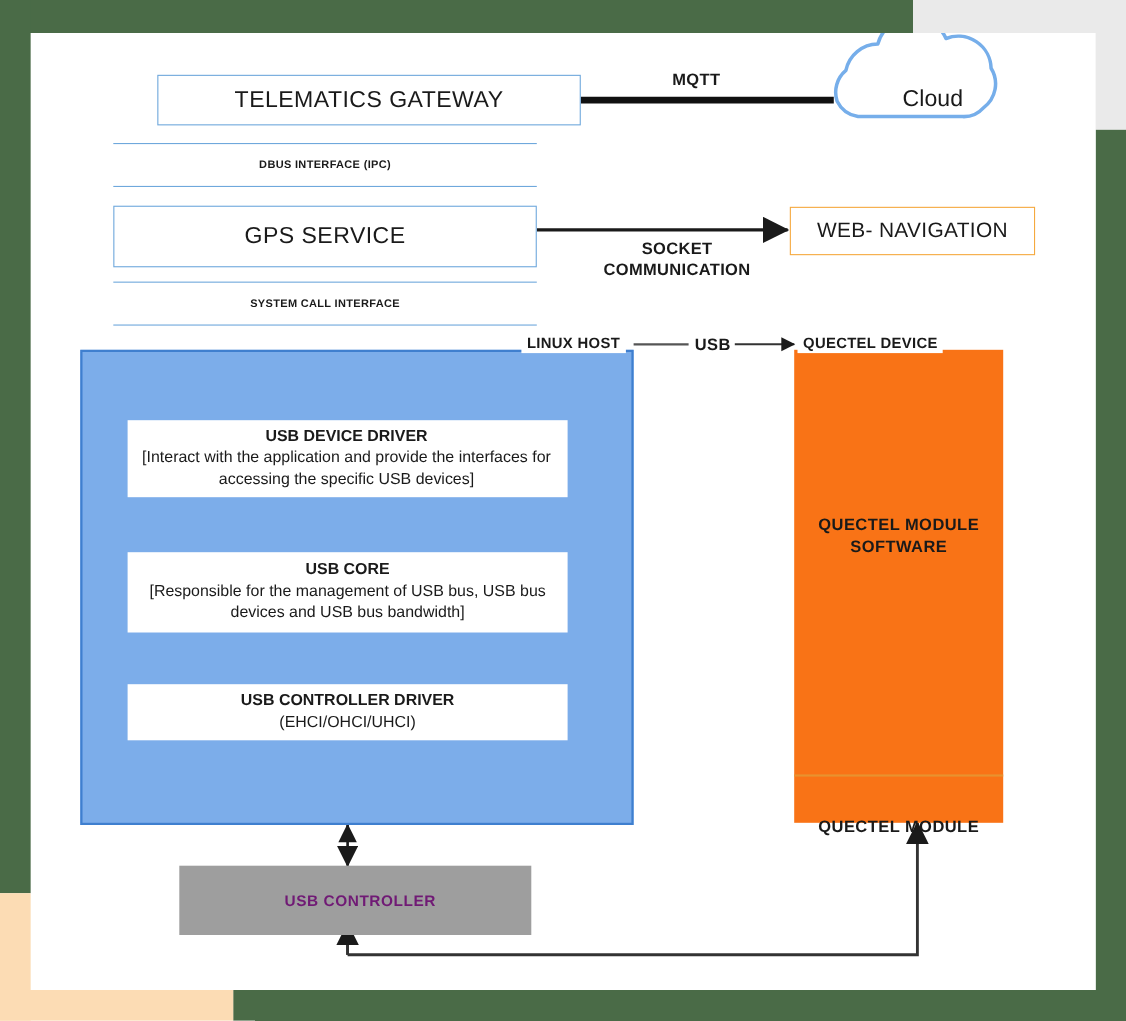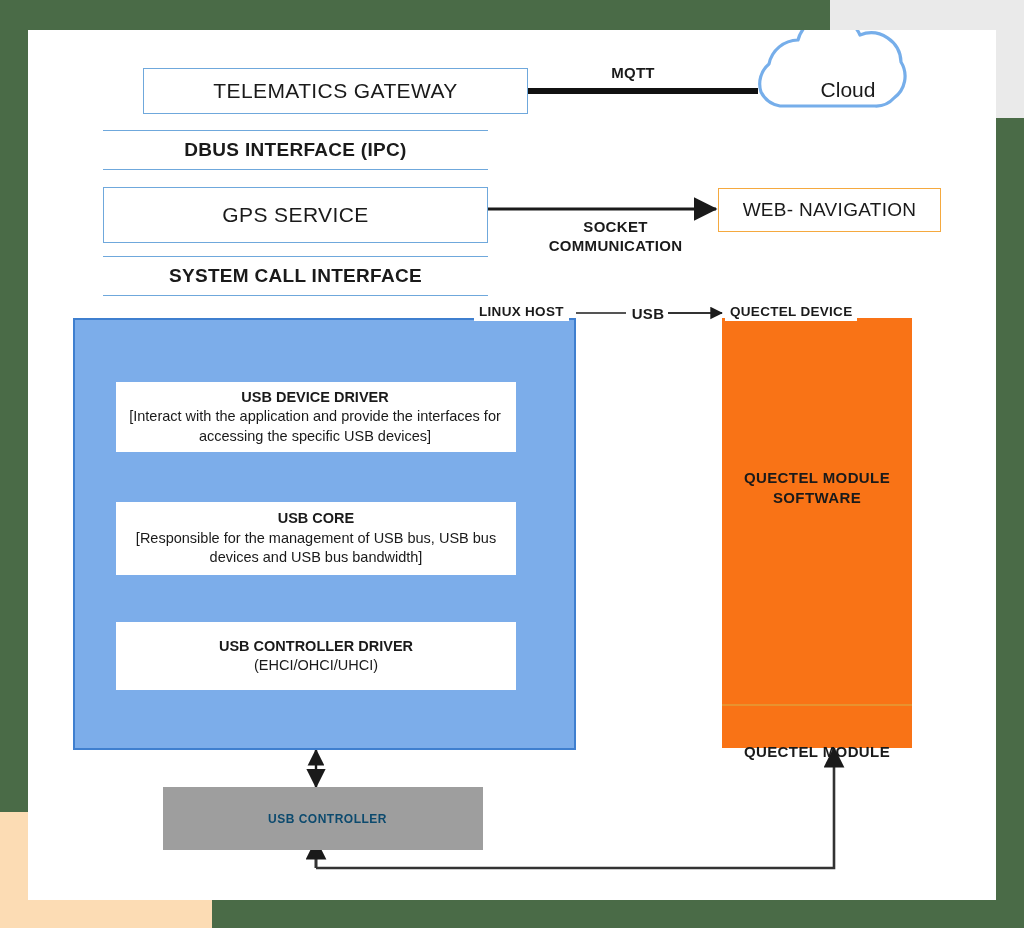--- a/index.html
+++ b/index.html
@@ -37,30 +37,30 @@
   .box-blue {
     background: #ffffff;
     border: 1.5px solid #6fa8dc;
     font-size: 21px; letter-spacing: .4px;
   }
   .iface {
     position: absolute;
     border-top: 1.6px solid #6fa8dc;
     border-bottom: 1.6px solid #6fa8dc;
     display: flex; align-items: center; justify-content: center;
-    font-size: 19px; font-weight: bold; letter-spacing: .3px; color:#1a1a1a;
+    font-size: 10px; font-weight: bold; letter-spacing: .3px; color:#1a1a1a;
   }
   .box-orange {
     background: #ffffff;
     border: 1.5px solid #f5a93f;
     font-size: 19px; letter-spacing: .3px;
   }
   .box-gray {
     background: #9e9e9e;
-    font-size: 12px; font-weight: bold; letter-spacing: .5px; color:#0c4a6e;padding-left:9px;
+    font-size: 14px; font-weight: bold; letter-spacing: .5px; color:#701a75;padding-left:9px;
   }
   .box-white-inner {
     background: #ffffff;
     font-size: 14.5px; line-height: 1.34; color:#1a1a1a;
     padding: 6px 10px;
   }
 
   
   .panel-linux {
     position: absolute;
@@ -199,21 +199,21 @@
     <div class="node box-white-inner" style="left:88px; top:352px; width:400px; height:70px; flex-direction:column;padding-left:8px;">
       <div style="font-weight:bold;">USB DEVICE DRIVER</div>
       <div>[Interact with the application and provide the interfaces for accessing the specific USB devices]</div>
     </div>
 
     <div class="node box-white-inner" style="left:88px; top:472px; width:400px; height:73px; flex-direction:column;">
       <div style="font-weight:bold;">USB CORE</div>
       <div>[Responsible for the management of USB bus, USB bus devices and USB bus bandwidth]</div>
     </div>
 
-    <div class="node box-white-inner" style="left:88px; top:592px; width:400px; height:68px; flex-direction:column;">
+    <div class="node box-white-inner" style="left:88px; top:592px; width:400px; height:51px; flex-direction:column;">
       <div style="font-weight:bold;">USB CONTROLLER DRIVER</div>
       <div>(EHCI/OHCI/UHCI)</div>
     </div>
 
     <div class="node box-gray" style="left:135px; top:757px; width:320px; height:63px;">
       <span>USB CONTROLLER</span>
     </div>
 
     <div class="panel-quectel" style="left:694px; top:288px; width:190px; height:430px;">
       <div class="quectel-split" style="top:386px;"></div>

